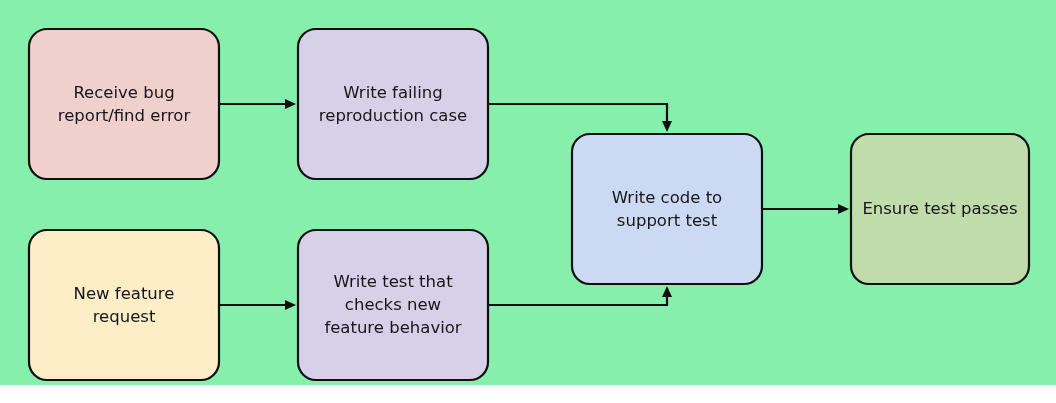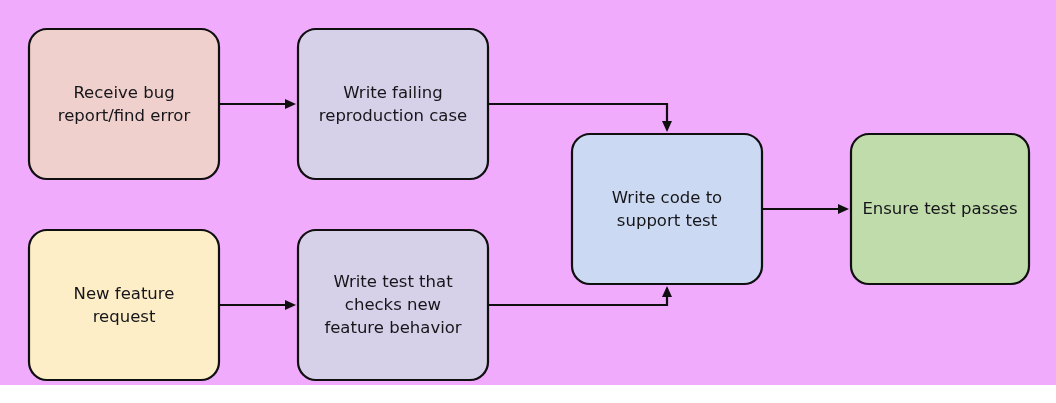--- a/index.html
+++ b/index.html
@@ -10,21 +10,21 @@
   body {
     width: 1056px;
     height: 403px;
     overflow: hidden;
     font-family: "DejaVu Sans", sans-serif;
   }
   #flow-root {
     position: relative;
     width: 1056px;
     height: 385px;
-    background: #f0abfc;
+    background: #86efac;
   }
   svg#flow-svg {
     display: block;
     width: 1056px;
     height: 403px;
   }
   .node-shape {
     stroke: #0f0f10;
     stroke-width: 2.2;
   }

